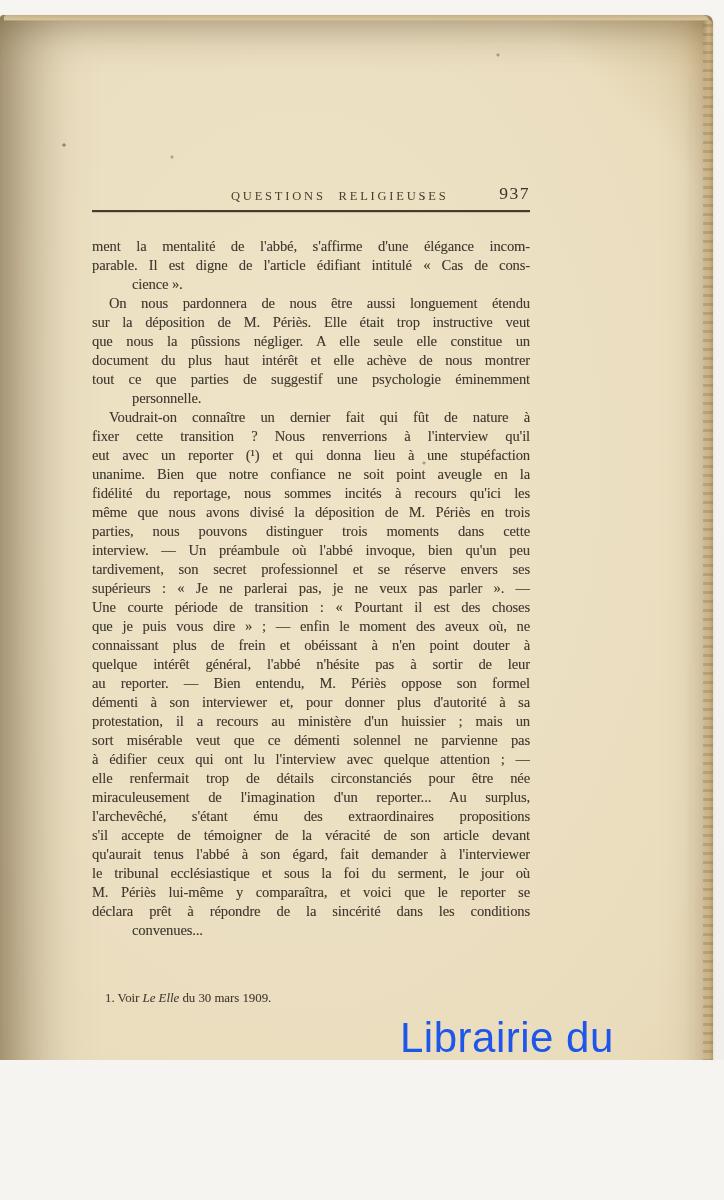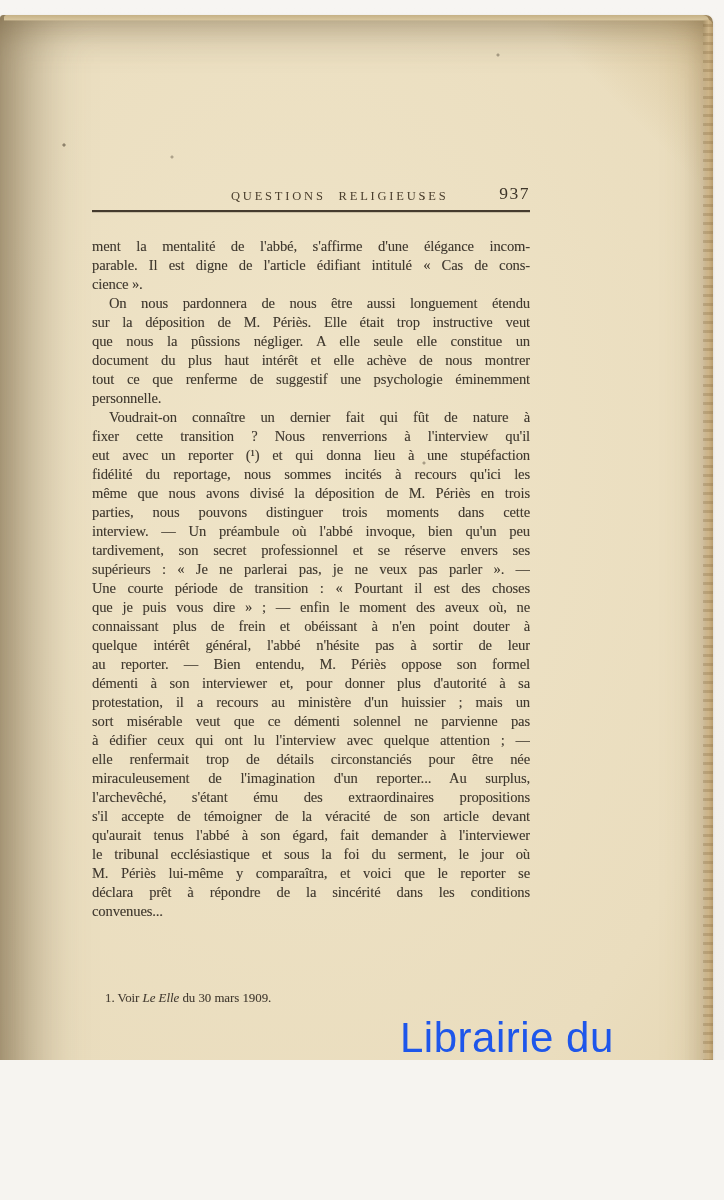--- a/index.html
+++ b/index.html
@@ -45,21 +45,21 @@
         word-spacing:7px;color:#4a3e2d;}
   .header-dot{position:absolute;left:330px;top:1px;font-size:14px;color:#554834;}
   .page-number{position:absolute;right:0;top:-3px;font-size:17.5px;letter-spacing:1.5px;color:#3e362a;}
   .header-rule{position:absolute;left:0;right:0;top:24px;height:2px;background:#453b2e;
         box-shadow:0 0.5px 0 rgba(69,59,46,.4);}
   
   .text-block{position:absolute;left:92px;top:222px;width:438px;color:#3f382e;
         font-size:14.5px;letter-spacing:-0.1px;
         text-shadow:0.3px 0.3px 0 rgba(64,57,49,.3);}
   .line{height:19px;line-height:19px;overflow:hidden;text-align:justify;text-align-last:justify;}
-  .line.last{text-align-last:left;}
+  .line.last{text-align-last:left;margin-left:40px;}
   .line.indent{padding-left:17px;box-sizing:border-box;}
   
   .footnote{position:absolute;left:105px;top:976px;width:430px;font-size:12.8px;color:#443c31;
         text-shadow:0.3px 0.3px 0 rgba(64,57,49,.25);}
   
   .watermark{position:absolute;left:352px;top:999px;font-family:"Liberation Sans",sans-serif;
         font-size:42px;letter-spacing:0.5px;font-weight:400;margin-left:48px;}
 </style>
 </head>
 <body>
@@ -85,27 +85,28 @@
         <div>
           <div class="line">ment la mentalité de l'abbé, s'affirme d'une élégance incom-</div>
           <div class="line">parable. Il est digne de l'article édifiant intitulé « Cas de cons-</div>
           <div class="line last">cience ».</div>
         </div>
         <div>
           <div class="line indent">On nous pardonnera de nous être aussi longuement étendu</div>
           <div class="line">sur la déposition de M. Périès. Elle était trop instructive veut</div>
           <div class="line">que nous la pûssions négliger. A elle seule elle constitue un</div>
           <div class="line">document du plus haut intérêt et elle achève de nous montrer</div>
-          <div class="line">tout ce que renferme de suggestif une psychologie éminemment</div>
+          <div class="line">tout ce que parties de suggestif une psychologie éminemment</div>
           <div class="line last">personnelle.</div>
         </div>
         <div>
           <div class="line indent">Voudrait-on connaître un dernier fait qui fût de nature à</div>
           <div class="line">fixer cette transition ? Nous renverrions à l'interview qu'il</div>
           <div class="line">eut avec un reporter (¹) et qui donna lieu à une stupéfaction</div>
+          <div class="line">unanime. Bien que notre confiance ne soit point aveugle en la</div>
           <div class="line">fidélité du reportage, nous sommes incités à recours qu'ici les</div>
           <div class="line">même que nous avons divisé la déposition de M. Périès en trois</div>
           <div class="line">parties, nous pouvons distinguer trois moments dans cette</div>
           <div class="line">interview. — Un préambule où l'abbé invoque, bien qu'un peu</div>
           <div class="line">tardivement, son secret professionnel et se réserve envers ses</div>
           <div class="line">supérieurs : « Je ne parlerai pas, je ne veux pas parler ». —</div>
           <div class="line">Une courte période de transition : « Pourtant il est des choses</div>
           <div class="line">que je puis vous dire » ; — enfin le moment des aveux où, ne</div>
           <div class="line">connaissant plus de frein et obéissant à n'en point douter à</div>
           <div class="line">quelque intérêt général, l'abbé n'hésite pas à sortir de leur</div>

